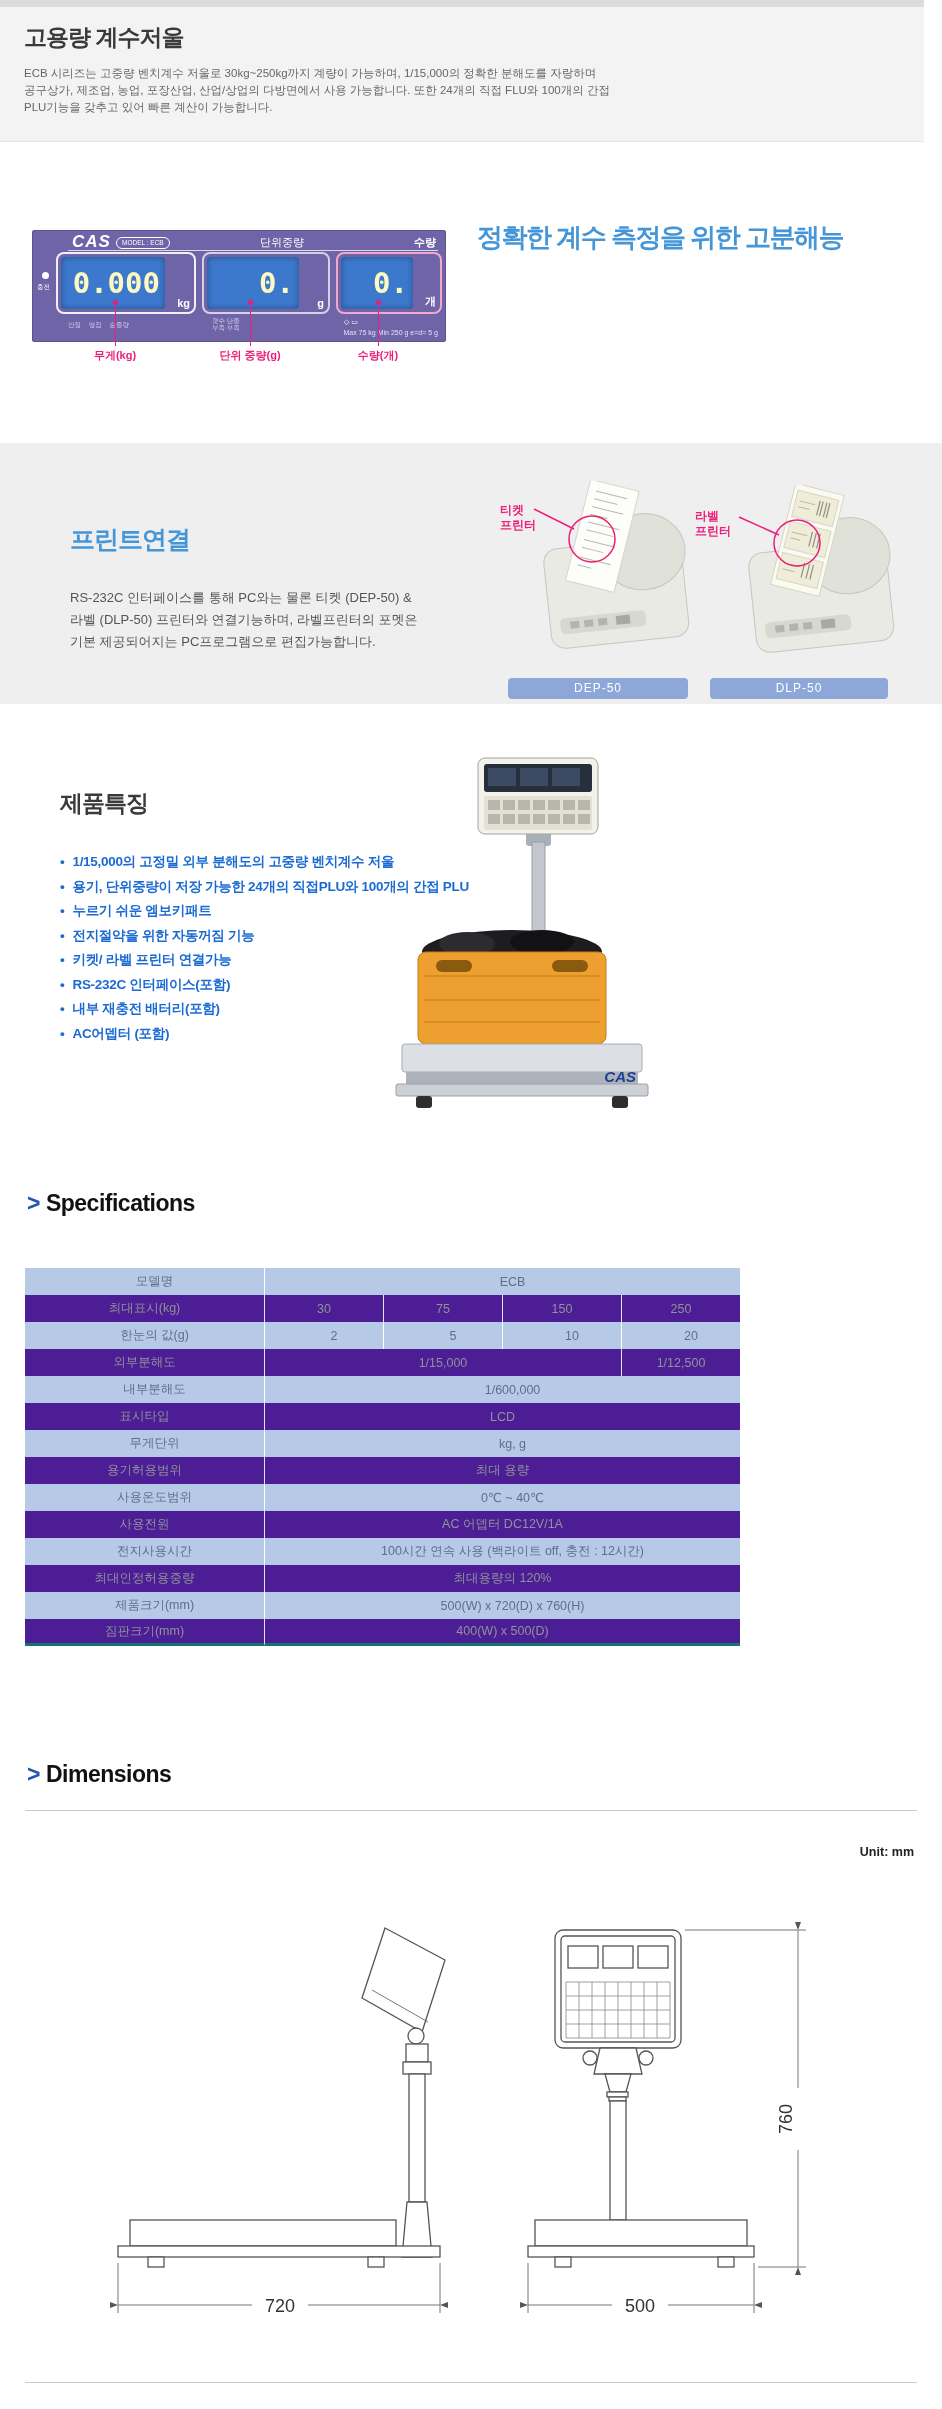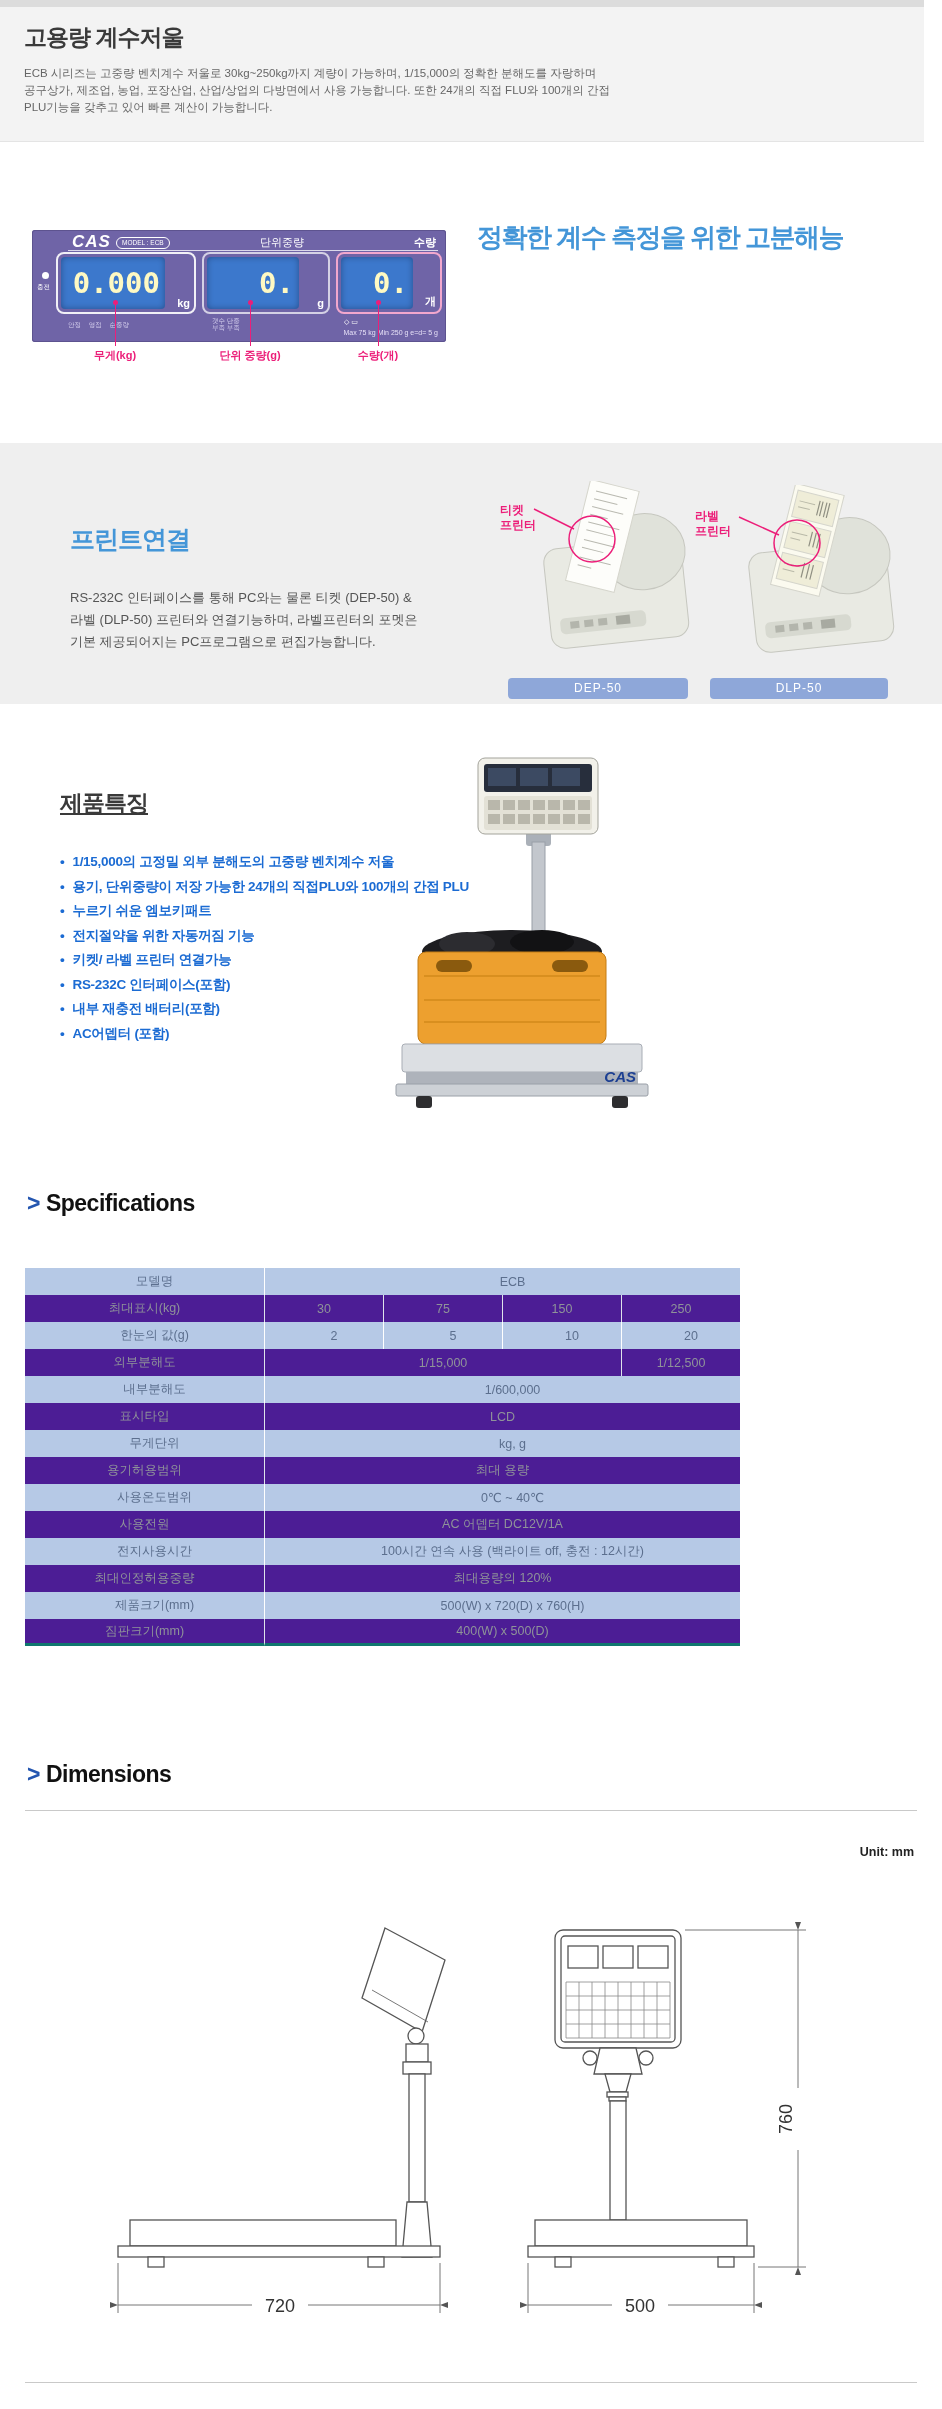--- a/index.html
+++ b/index.html
@@ -59,21 +59,21 @@
   .print-body { left:70px; top:144px; font-size:13px; line-height:22px; color:#555; }
   .printer1 { left:528px; top:38px; } .printer2 { left:733px; top:42px; }
   .printer-callout { position:absolute; color:#ec1e79; font-weight:bold; font-size:12px;
                      line-height:15px; white-space:pre-line; }
   .pc1 { left:500px; top:60px; } .pc2 { left:695px; top:66px; }
   .model-band { position:absolute; top:235px; height:21px; background:#8ea7d9; border-radius:4px;
                 color:#fff; font-size:12px; line-height:21px; text-align:center; letter-spacing:1px; }
   .band1 { left:508px; width:180px; } .band2 { left:710px; width:178px; }
 
   
-  .features-heading { left:60px; top:788px; font-size:23px; font-weight:bold; color:#3a3a3a; letter-spacing:-1px;text-decoration:underline; }
+  .features-heading { left:60px; top:788px; font-size:23px; font-weight:bold; color:#3a3a3a; letter-spacing:-1px; }
   .features-list { left:60px; top:850px; list-style:none; }
   .features-list li { font-size:13.5px; font-weight:bold; color:#1b6bd3; line-height:24.5px; letter-spacing:-.3px; }
   .features-list li::before { content:"•"; margin-right:8px; }
   .scale-photo { left:392px; top:756px; }
 
   
   .sec-heading { font-size:23px; font-weight:bold; color:#111; letter-spacing:-.5px; }
   .sec-heading .caret { color:#2456b0; margin-right:6px; }
   .specs-heading { left:27px; top:1190px; }
   .spec-table { position:absolute; left:25px; top:1268px; width:715px; border-collapse:separate;

